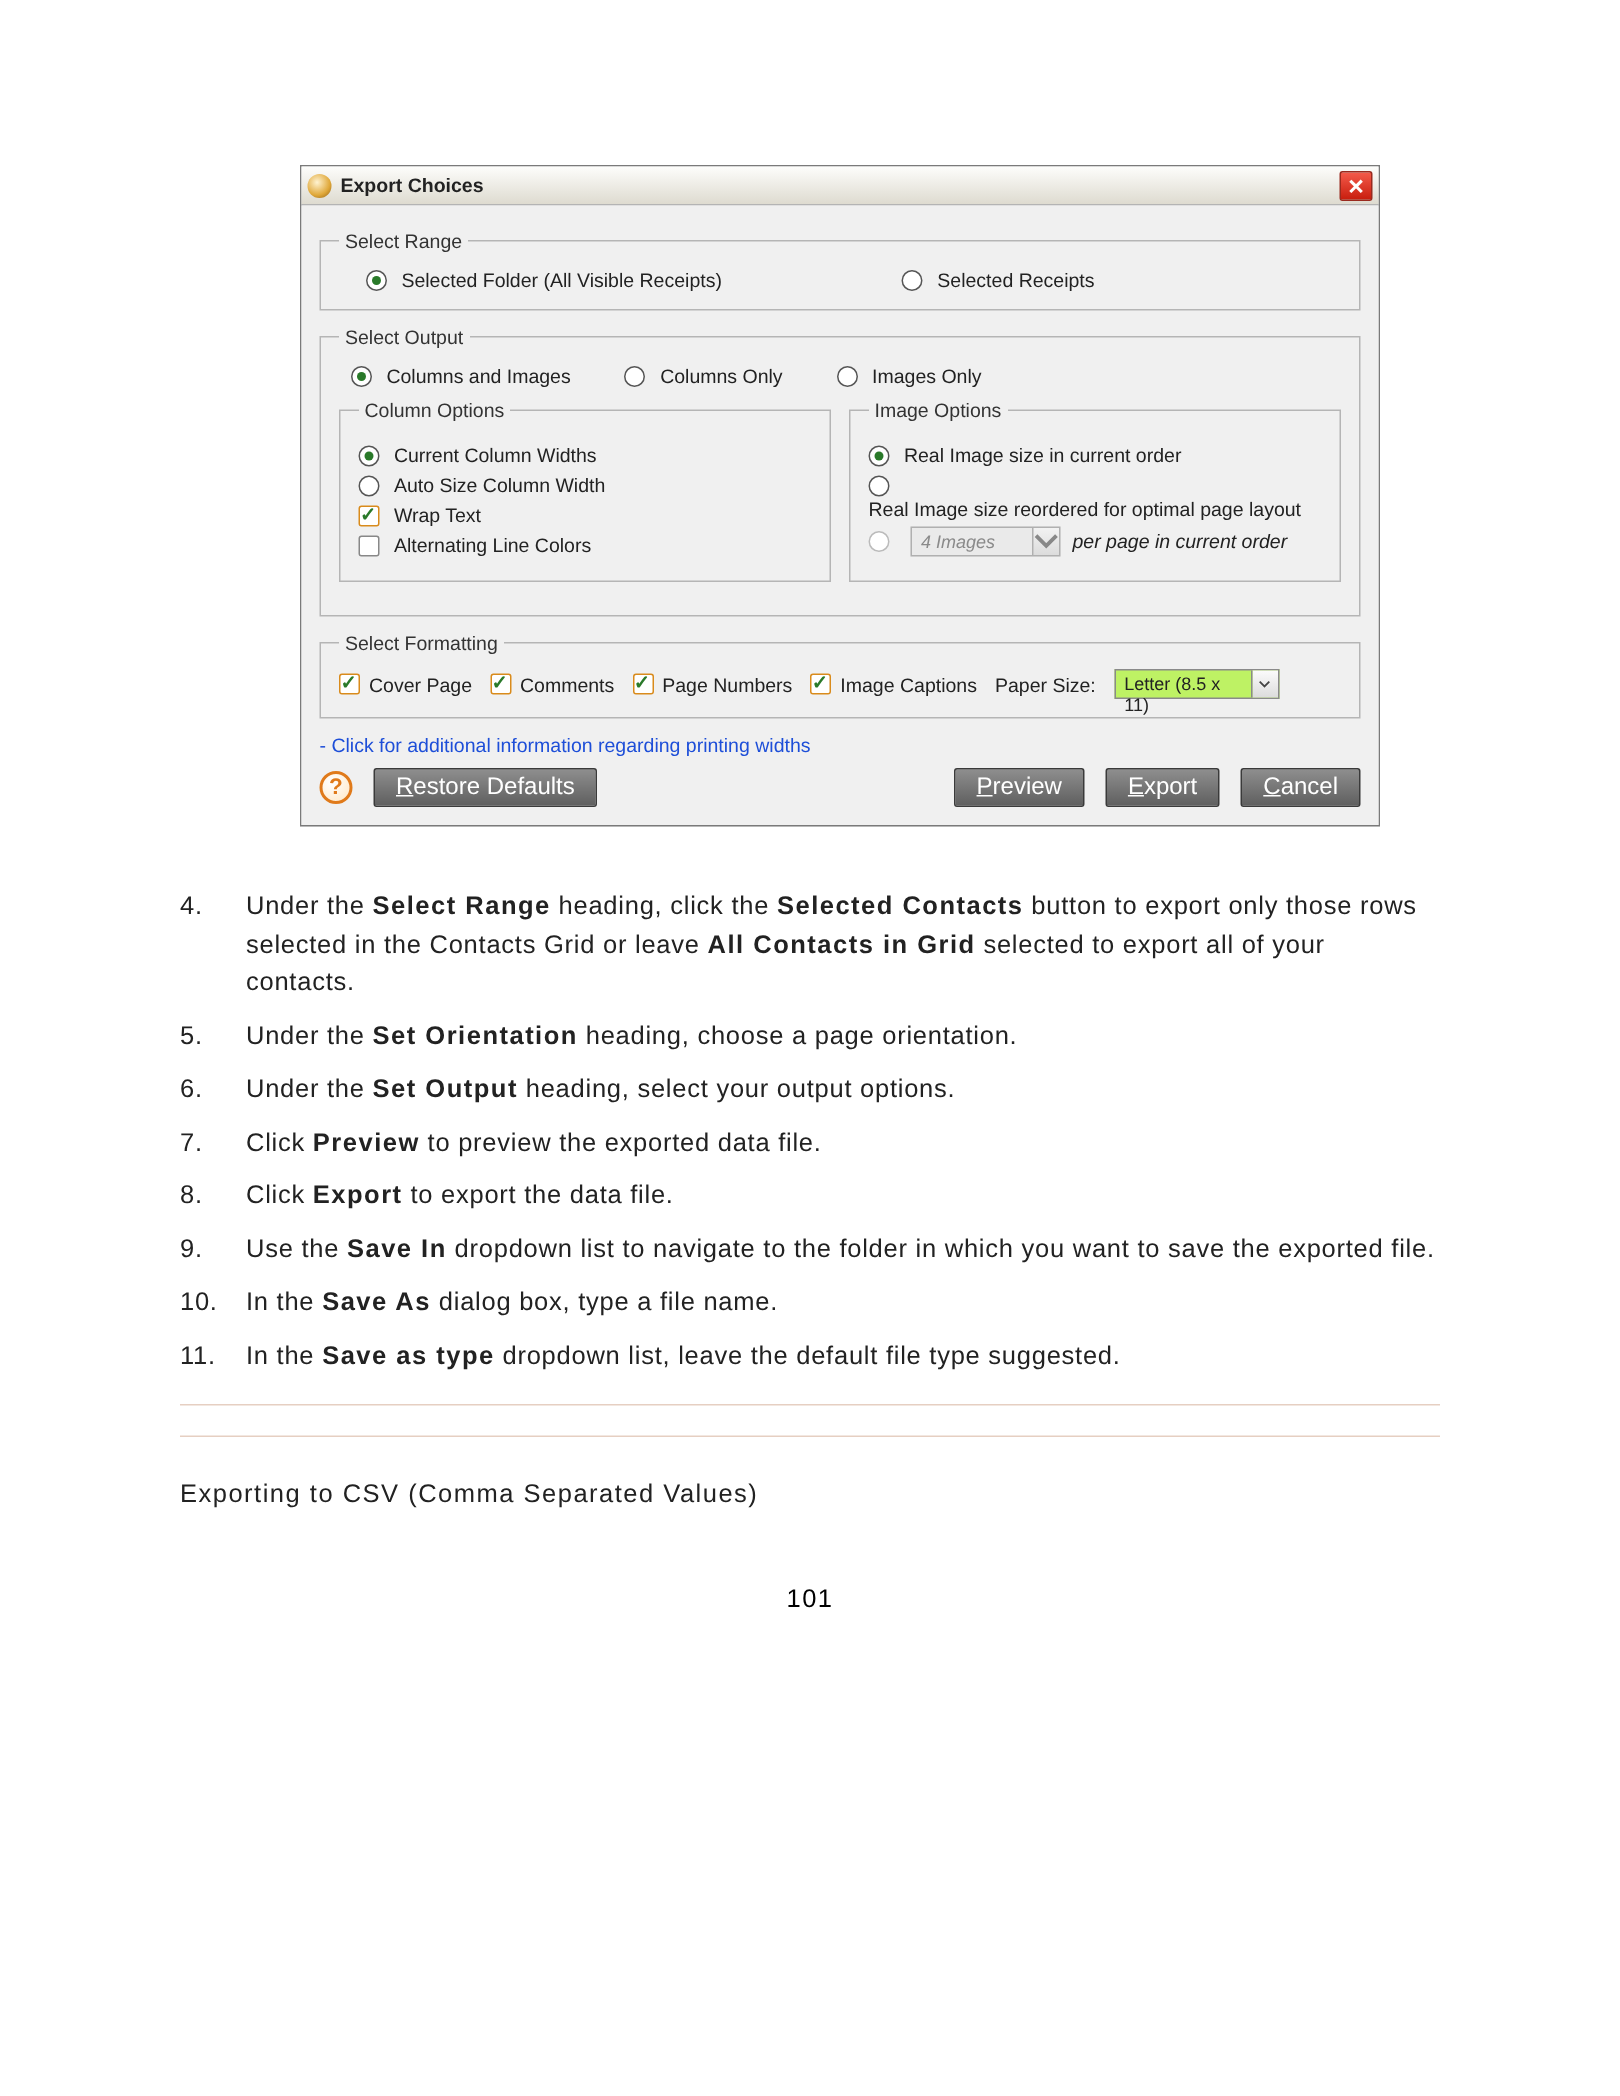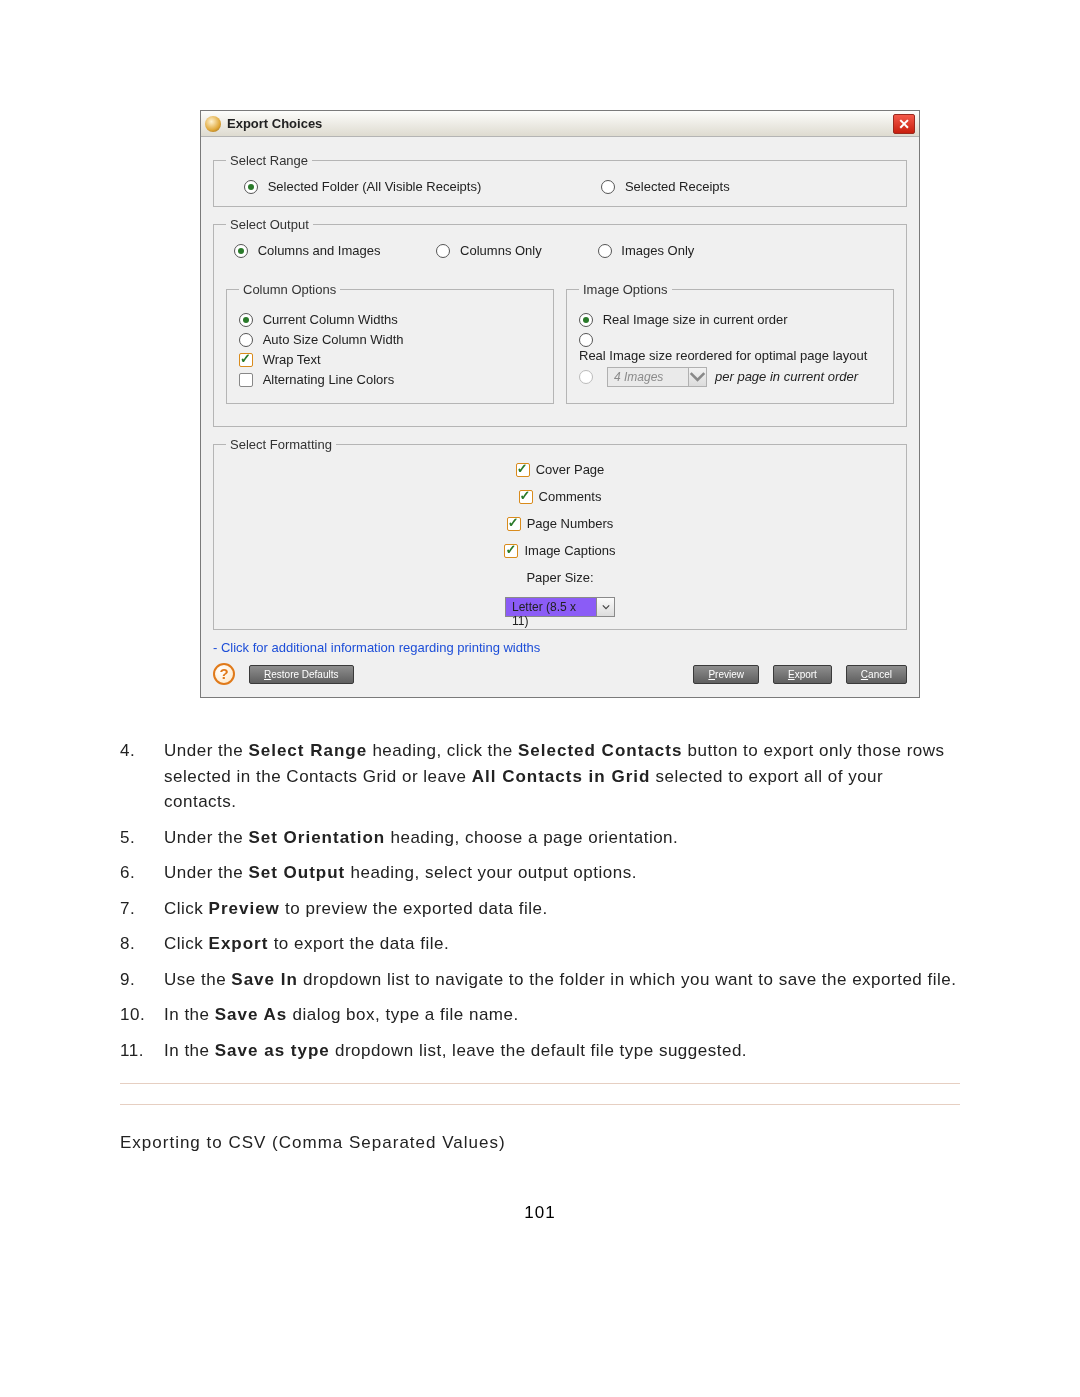--- a/index.html
+++ b/index.html
@@ -99,21 +99,21 @@
     top: -3px; left: 0;
   }
   .check.unchecked { border-color:#888; }
   .opt-label { display: inline-block; vertical-align: middle; }
   .two-col { display: flex; gap: 12px; }
   .two-col fieldset { flex: 1; }
   .inner-row { margin: 4px 0; }
   .paper-select {
     display: inline-flex;
     border: 1px solid #8a8a8a;
-    background: #8b5cf6;
+    background: #bef264;
     height: 20px;
     font-size: 12px;
     vertical-align: middle;
   }
   .paper-select .sel-text { padding: 2px 6px; width: 90px; }
   .paper-select .sel-arrow {
     width: 18px;
     border-left: 1px solid #8a8a8a;
     display: flex; align-items: center; justify-content: center;
     background: linear-gradient(#fbfbfb,#dcdcdc);
@@ -154,21 +154,21 @@
     text-align: center;
     line-height: 18px;
     font-size: 15px;
     background: radial-gradient(circle at 35% 30%, #fff, #ffe7c4);
   }
   .btn {
     background: linear-gradient(#8e8e8e,#5f5f5f);
     border: 1px solid #3a3a3a;
     color: #fff;
     padding: 3px 14px;
-    font-size: 10px;
+    font-size: 16px;
     border-radius: 2px;
   }
   .btn u { text-decoration: underline; }
   .spacer { flex: 1; }
   
   .instructions {
     font-family: Arial, sans-serif;
     font-size: 17px;
     color: #222;
     letter-spacing: 0.5px;
@@ -202,21 +202,20 @@
   }
   .page-num {
     text-align: center;
     font-size: 17px;
     margin-top: 50px;
     letter-spacing: 1px;
   }
   .formatting-row {
     display:flex; align-items:center; gap:12px; flex-wrap:nowrap;
     font-size:13px;
-    flex-direction:column;
   }
   .formatting-row .item{display:inline-flex;align-items:center;}
 </style>
 </head>
 <body>
 
 <div class="page">
 
   <div class="dialog">
     <div class="titlebar">
@@ -235,21 +234,21 @@
           </span>
           <span class="item">
             <span class="radio"></span>
             <span class="opt-label">Selected Receipts</span>
           </span>
         </div>
       </fieldset>
 
       <fieldset>
         <legend>Select Output</legend>
-        <div class="row" style="gap:56px; padding-left:8px; margin-bottom:18px;">
+        <div class="row" style="gap:36px; padding-left:8px; margin-bottom:2px;">
           <span class="item">
             <span class="radio selected"></span>
             <span class="opt-label">Columns and Images</span>
           </span>
           <span class="item">
             <span class="radio"></span>
             <span class="opt-label">Columns Only</span>
           </span>
           <span class="item">
             <span class="radio"></span>

